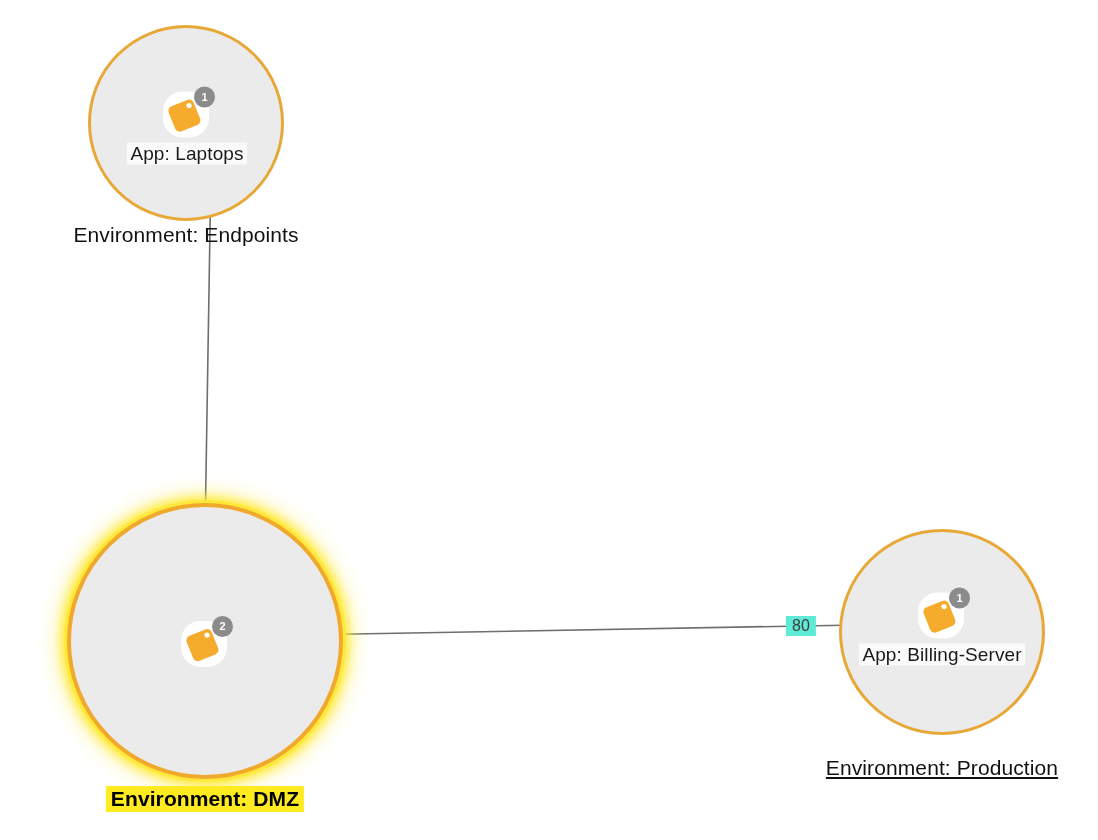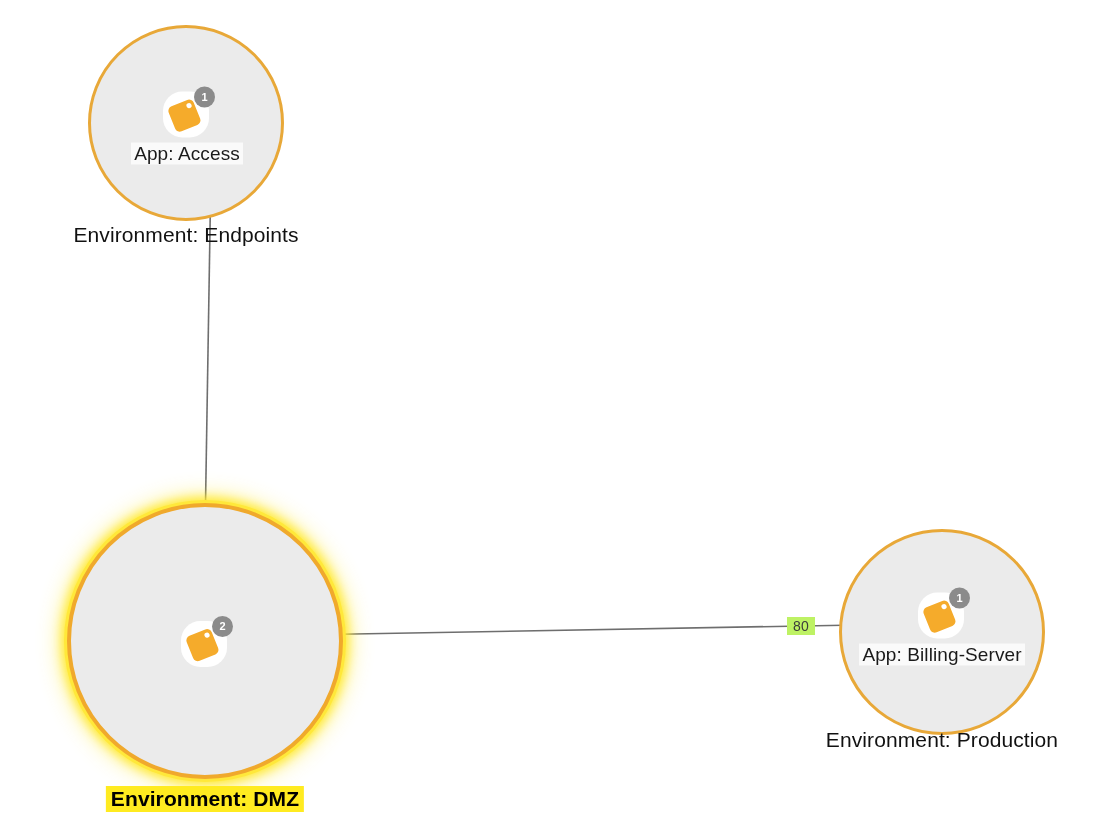--- a/index.html
+++ b/index.html
@@ -30,23 +30,23 @@
     top: 0;
     width: 1098px;
     height: 840px;
     z-index: 1;
     pointer-events: none;
   }
 
   .edge-label {
     position: absolute;
     z-index: 2;
-    font-size: 14px;
+    font-size: 16px;
     color: #3c3c3c;
-    background: #bef264;
+    background: #5eead4;
     padding: 1px 6px;
     letter-spacing: 0.2px;
     white-space: nowrap;
     transform: translate(-50%, -50%);
   }
 
   
   .env-group {
     position: absolute;
     z-index: 3;
@@ -168,21 +168,21 @@
     <div class="app-icon-wrap">
       <div class="icon-halo"></div>
       <svg class="tag-svg" width="44" height="44" viewBox="0 0 44 44">
         <g transform="rotate(-22 22 22)">
           <path d="M7 13 a5 5 0 0 1 5 -5 h17 a5 5 0 0 1 5 5 v17 a5 5 0 0 1 -5 5 h-17 a5 5 0 0 1 -5 -5 z" fill="#f5ab2b"></path>
           <circle cx="28.5" cy="14" r="2.6" fill="#ffffff"></circle>
         </g>
       </svg>
       <div class="count-badge">1</div>
     </div>
-    <div class="app-label">App: Access</div>
+    <div class="app-label">App: Laptops</div>
   </div>
 
   <div class="env-caption" style="left:186px; top:223px;text-align:right;">Environment: Endpoints</div>
 
   <div class="env-group selected" style="left:205px; top:641px; width:276px; height:276px;"></div>
 
   <div class="app-node" style="left:205px; top:645px;">
     <div class="app-icon-wrap">
       <div class="icon-halo"></div>
       <svg class="tag-svg" width="44" height="44" viewBox="0 0 44 44">
@@ -206,15 +206,15 @@
         <g transform="rotate(-22 22 22)">
           <path d="M7 13 a5 5 0 0 1 5 -5 h17 a5 5 0 0 1 5 5 v17 a5 5 0 0 1 -5 5 h-17 a5 5 0 0 1 -5 -5 z" fill="#f5ab2b"></path>
           <circle cx="28.5" cy="14" r="2.6" fill="#ffffff"></circle>
         </g>
       </svg>
       <div class="count-badge">1</div>
     </div>
     <div class="app-label">App: Billing-Server</div>
   </div>
 
-  <div class="env-caption" style="left:942px; top:728px;">Environment: Production</div>
+  <div class="env-caption" style="left:942px; top:756px;text-decoration:underline;">Environment: Production</div>
 
 </div>
 
 </body></html>

